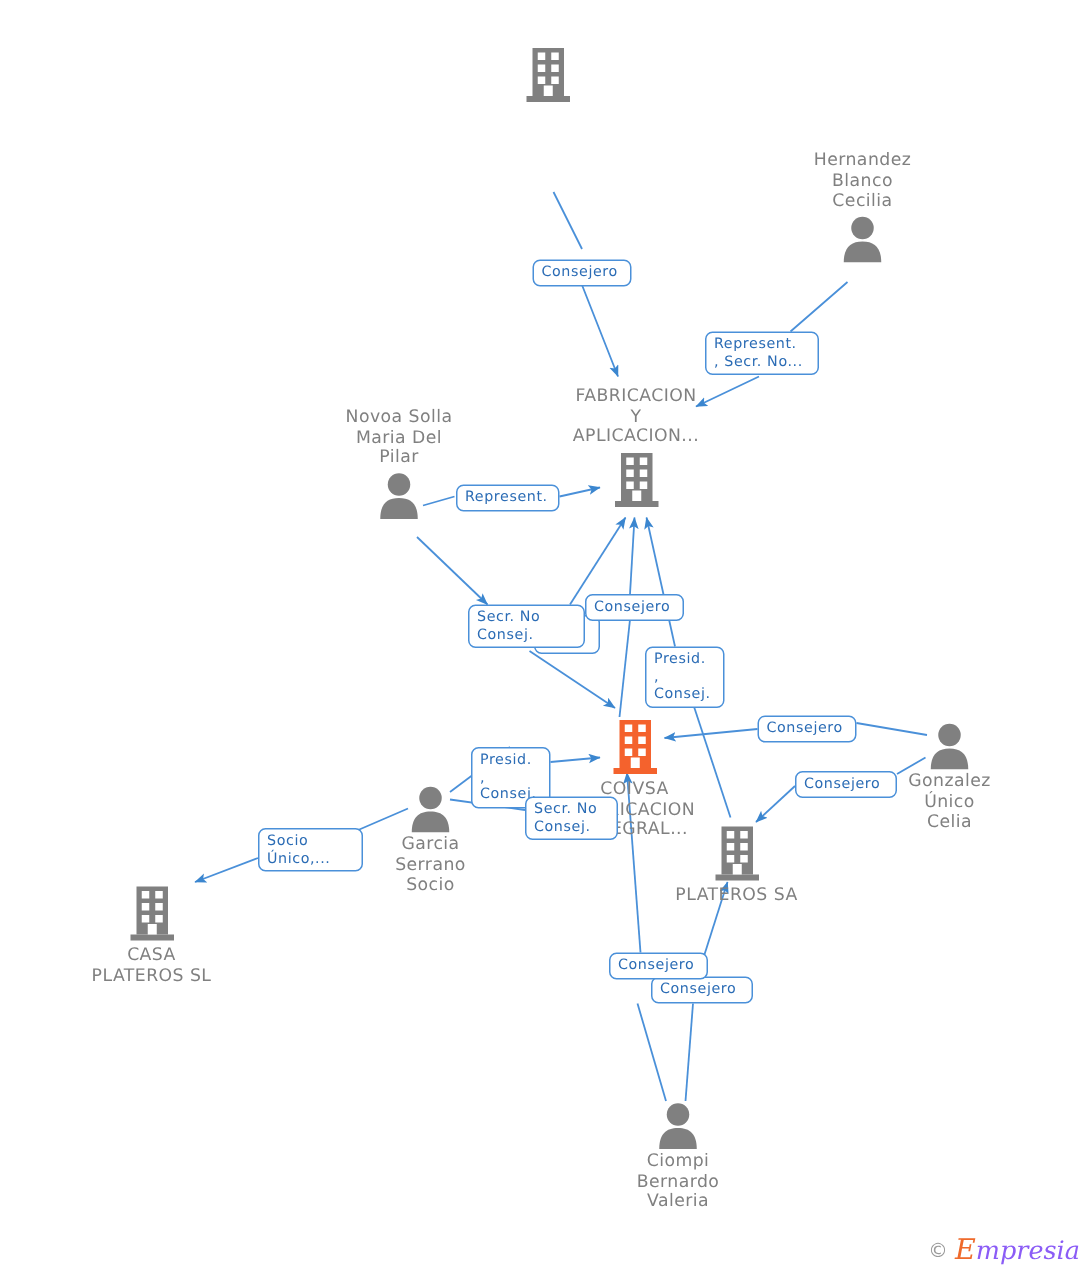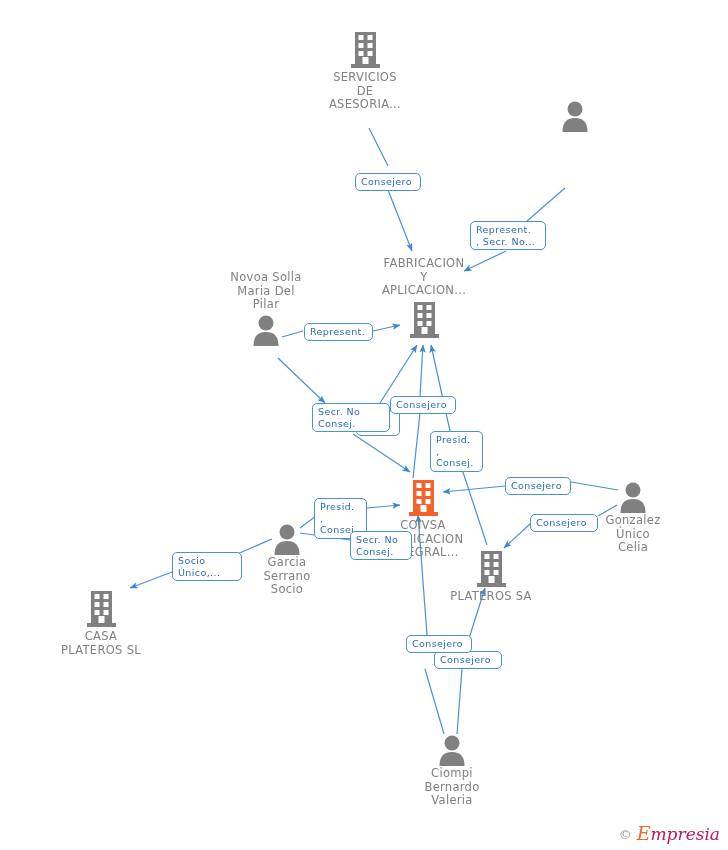--- a/index.html
+++ b/index.html
@@ -76,21 +76,21 @@
     font-size: 13px;
     vertical-align: 1px;
   }
   .watermark .wE {
     color: #ef6a2b;
     font-family: "DejaVu Serif", serif;
     font-style: italic;
     font-size: 19px;
   }
   .watermark .wrest {
-    color: #be185d;
+    color: #8b5cf6;
     font-family: "DejaVu Serif", serif;
     font-style: italic;
     font-size: 17px;
   }
 </style>
 </head>
 <body>
 
 <div id="canvas">
 
@@ -134,26 +134,26 @@
         <rect x="4" y="34" width="29" height="4" fill="#808080"></rect>
         <rect x="11.5" y="5" width="5" height="5" fill="#ffffff"></rect>
         <rect x="20.5" y="5" width="5" height="5" fill="#ffffff"></rect>
         <rect x="11.5" y="13" width="5" height="5" fill="#ffffff"></rect>
         <rect x="20.5" y="13" width="5" height="5" fill="#ffffff"></rect>
         <rect x="11.5" y="21" width="5" height="5" fill="#ffffff"></rect>
         <rect x="20.5" y="21" width="5" height="5" fill="#ffffff"></rect>
         <rect x="15.5" y="27" width="6" height="7" fill="#ffffff"></rect>
       </svg>
     </span>
-    <span class="nlabel">SERVICIOS
-DE
-ASESORIA...</span>
   </div>
 
   <div class="node" style="left:575px; top:100px;">
+    <span class="nlabel" style="margin-bottom:2px; margin-top:0;">Hernandez
+Blanco
+Cecilia</span>
     <span class="glyph">
       <svg width="30" height="32" viewBox="0 0 30 32">
         <circle cx="15" cy="9" r="7.5" fill="#808080"></circle>
         <path d="M2.5,32 C2.5,22 7,18 15,18 C23,18 27.5,22 27.5,32 z" fill="#808080"></path>
       </svg>
     </span>
   </div>
 
   <div class="node" style="left:266px; top:271px;">
     <span class="nlabel" style="margin-bottom:2px; margin-top:0;">Novoa Solla

